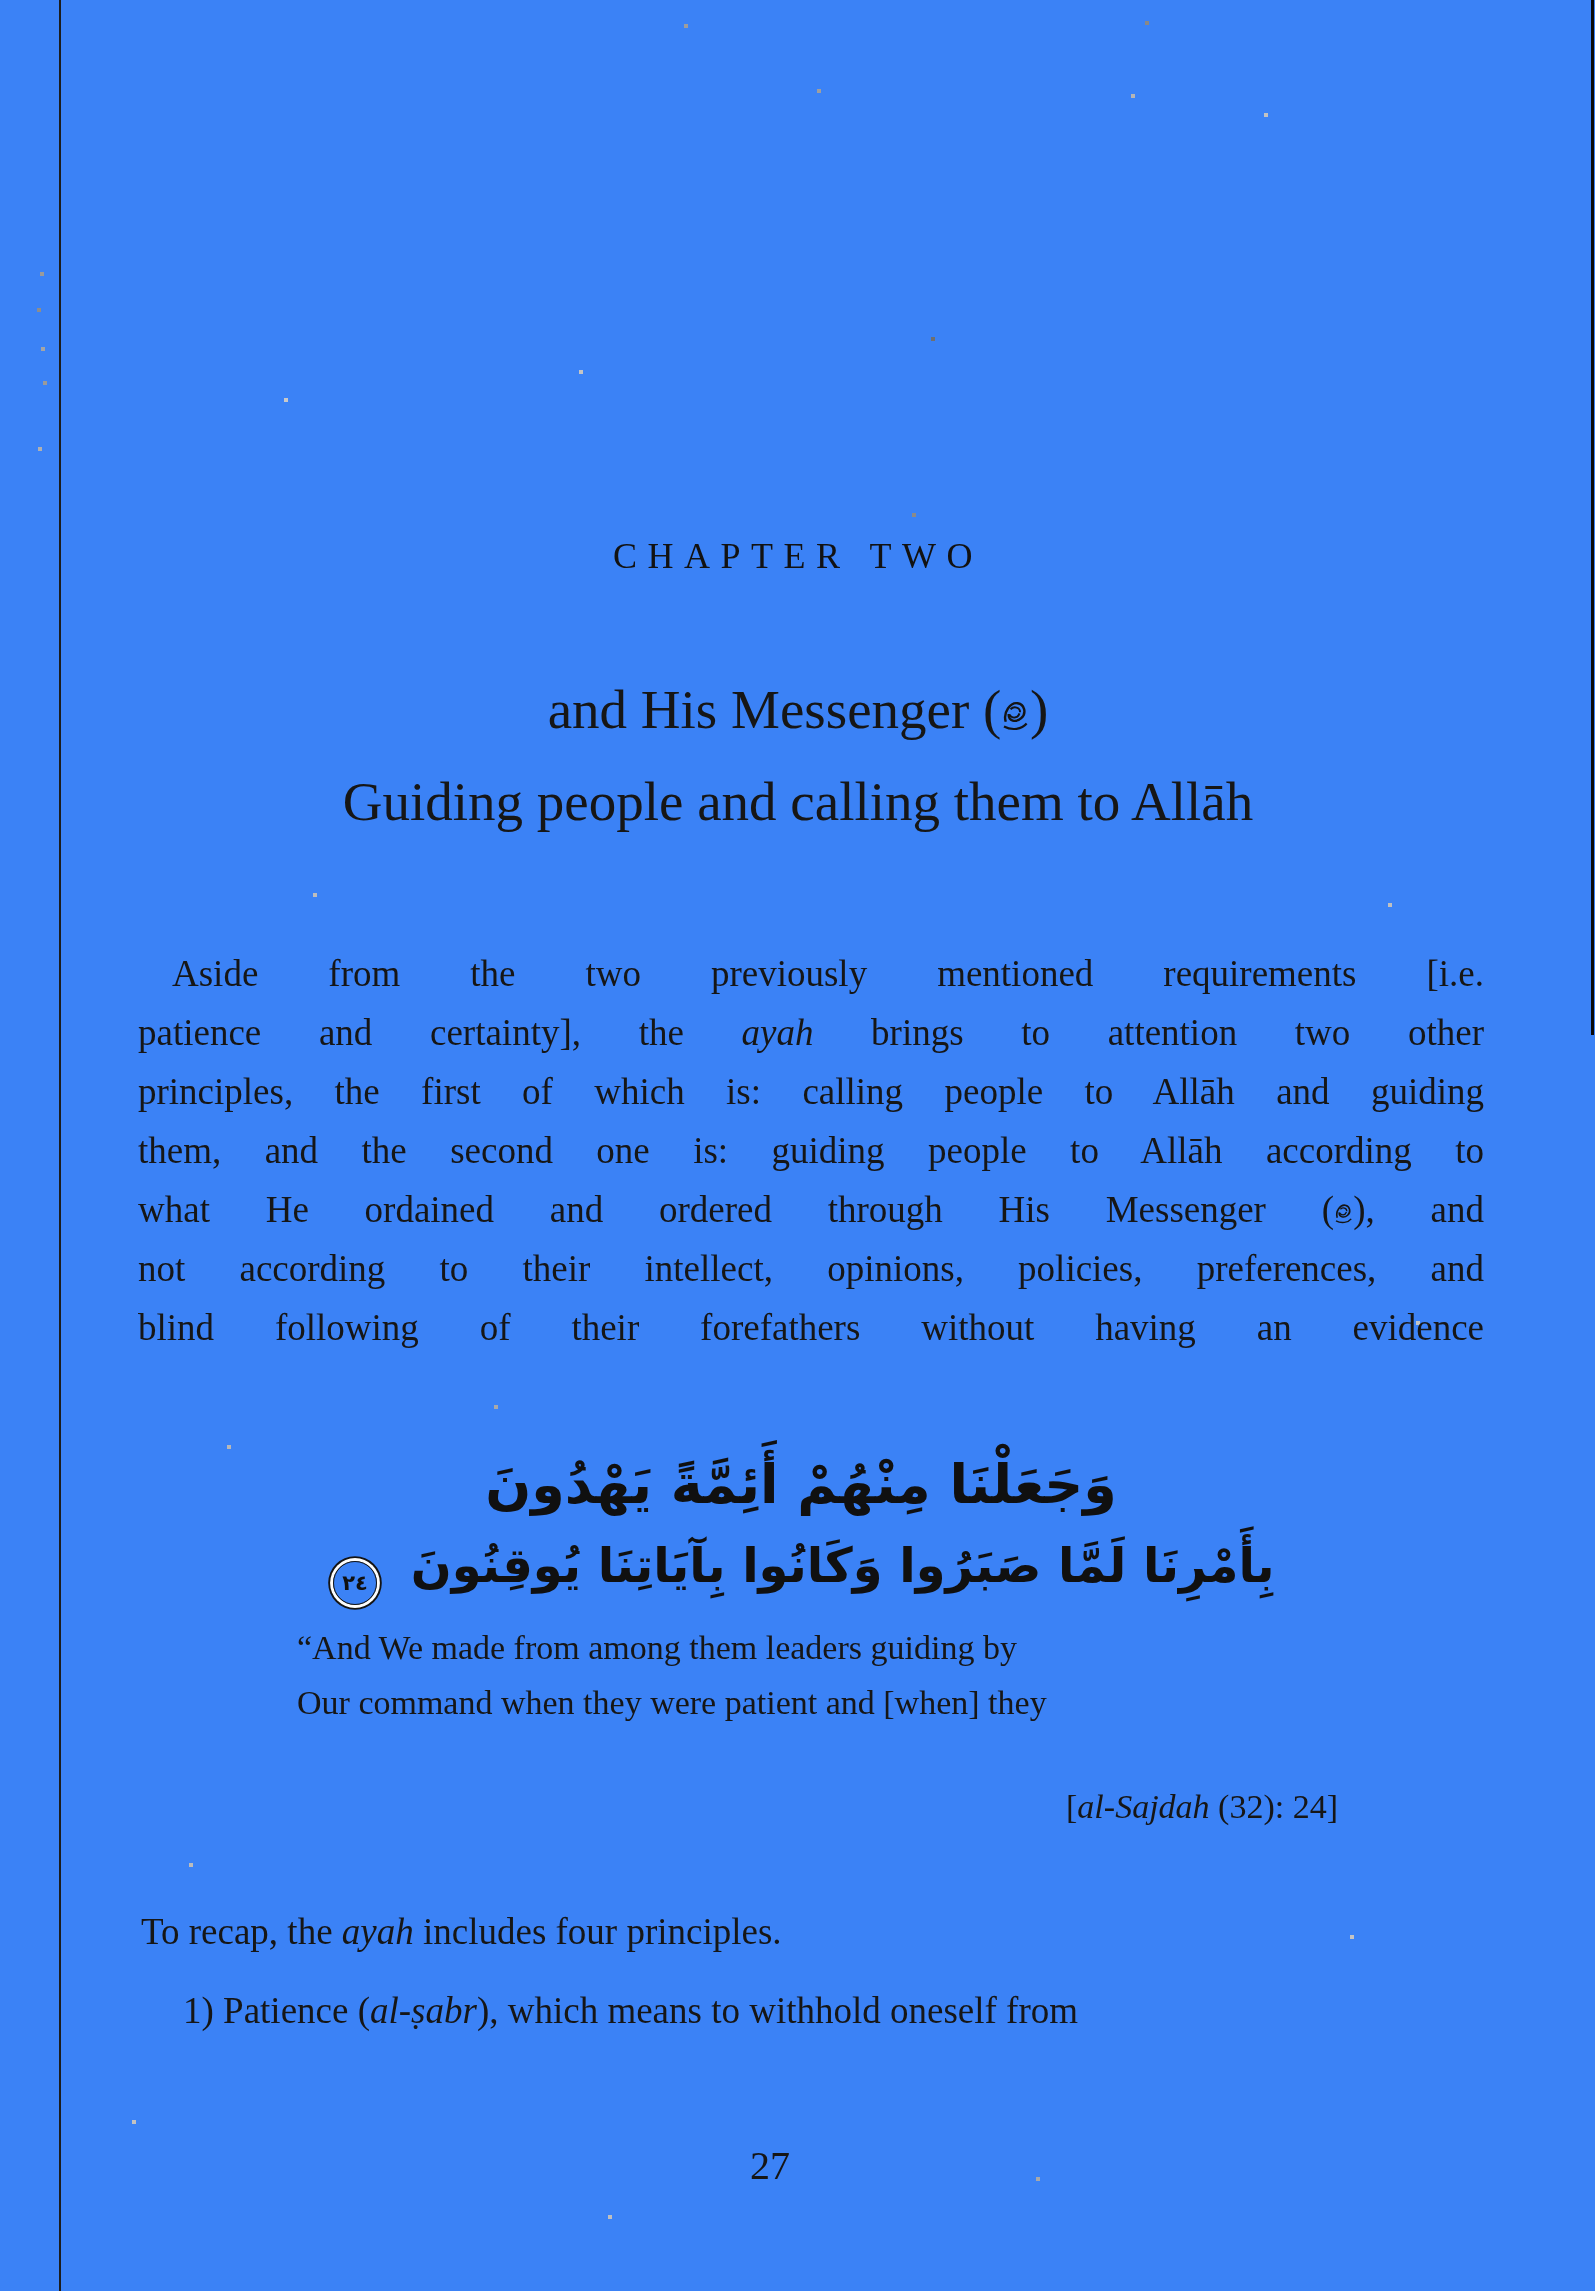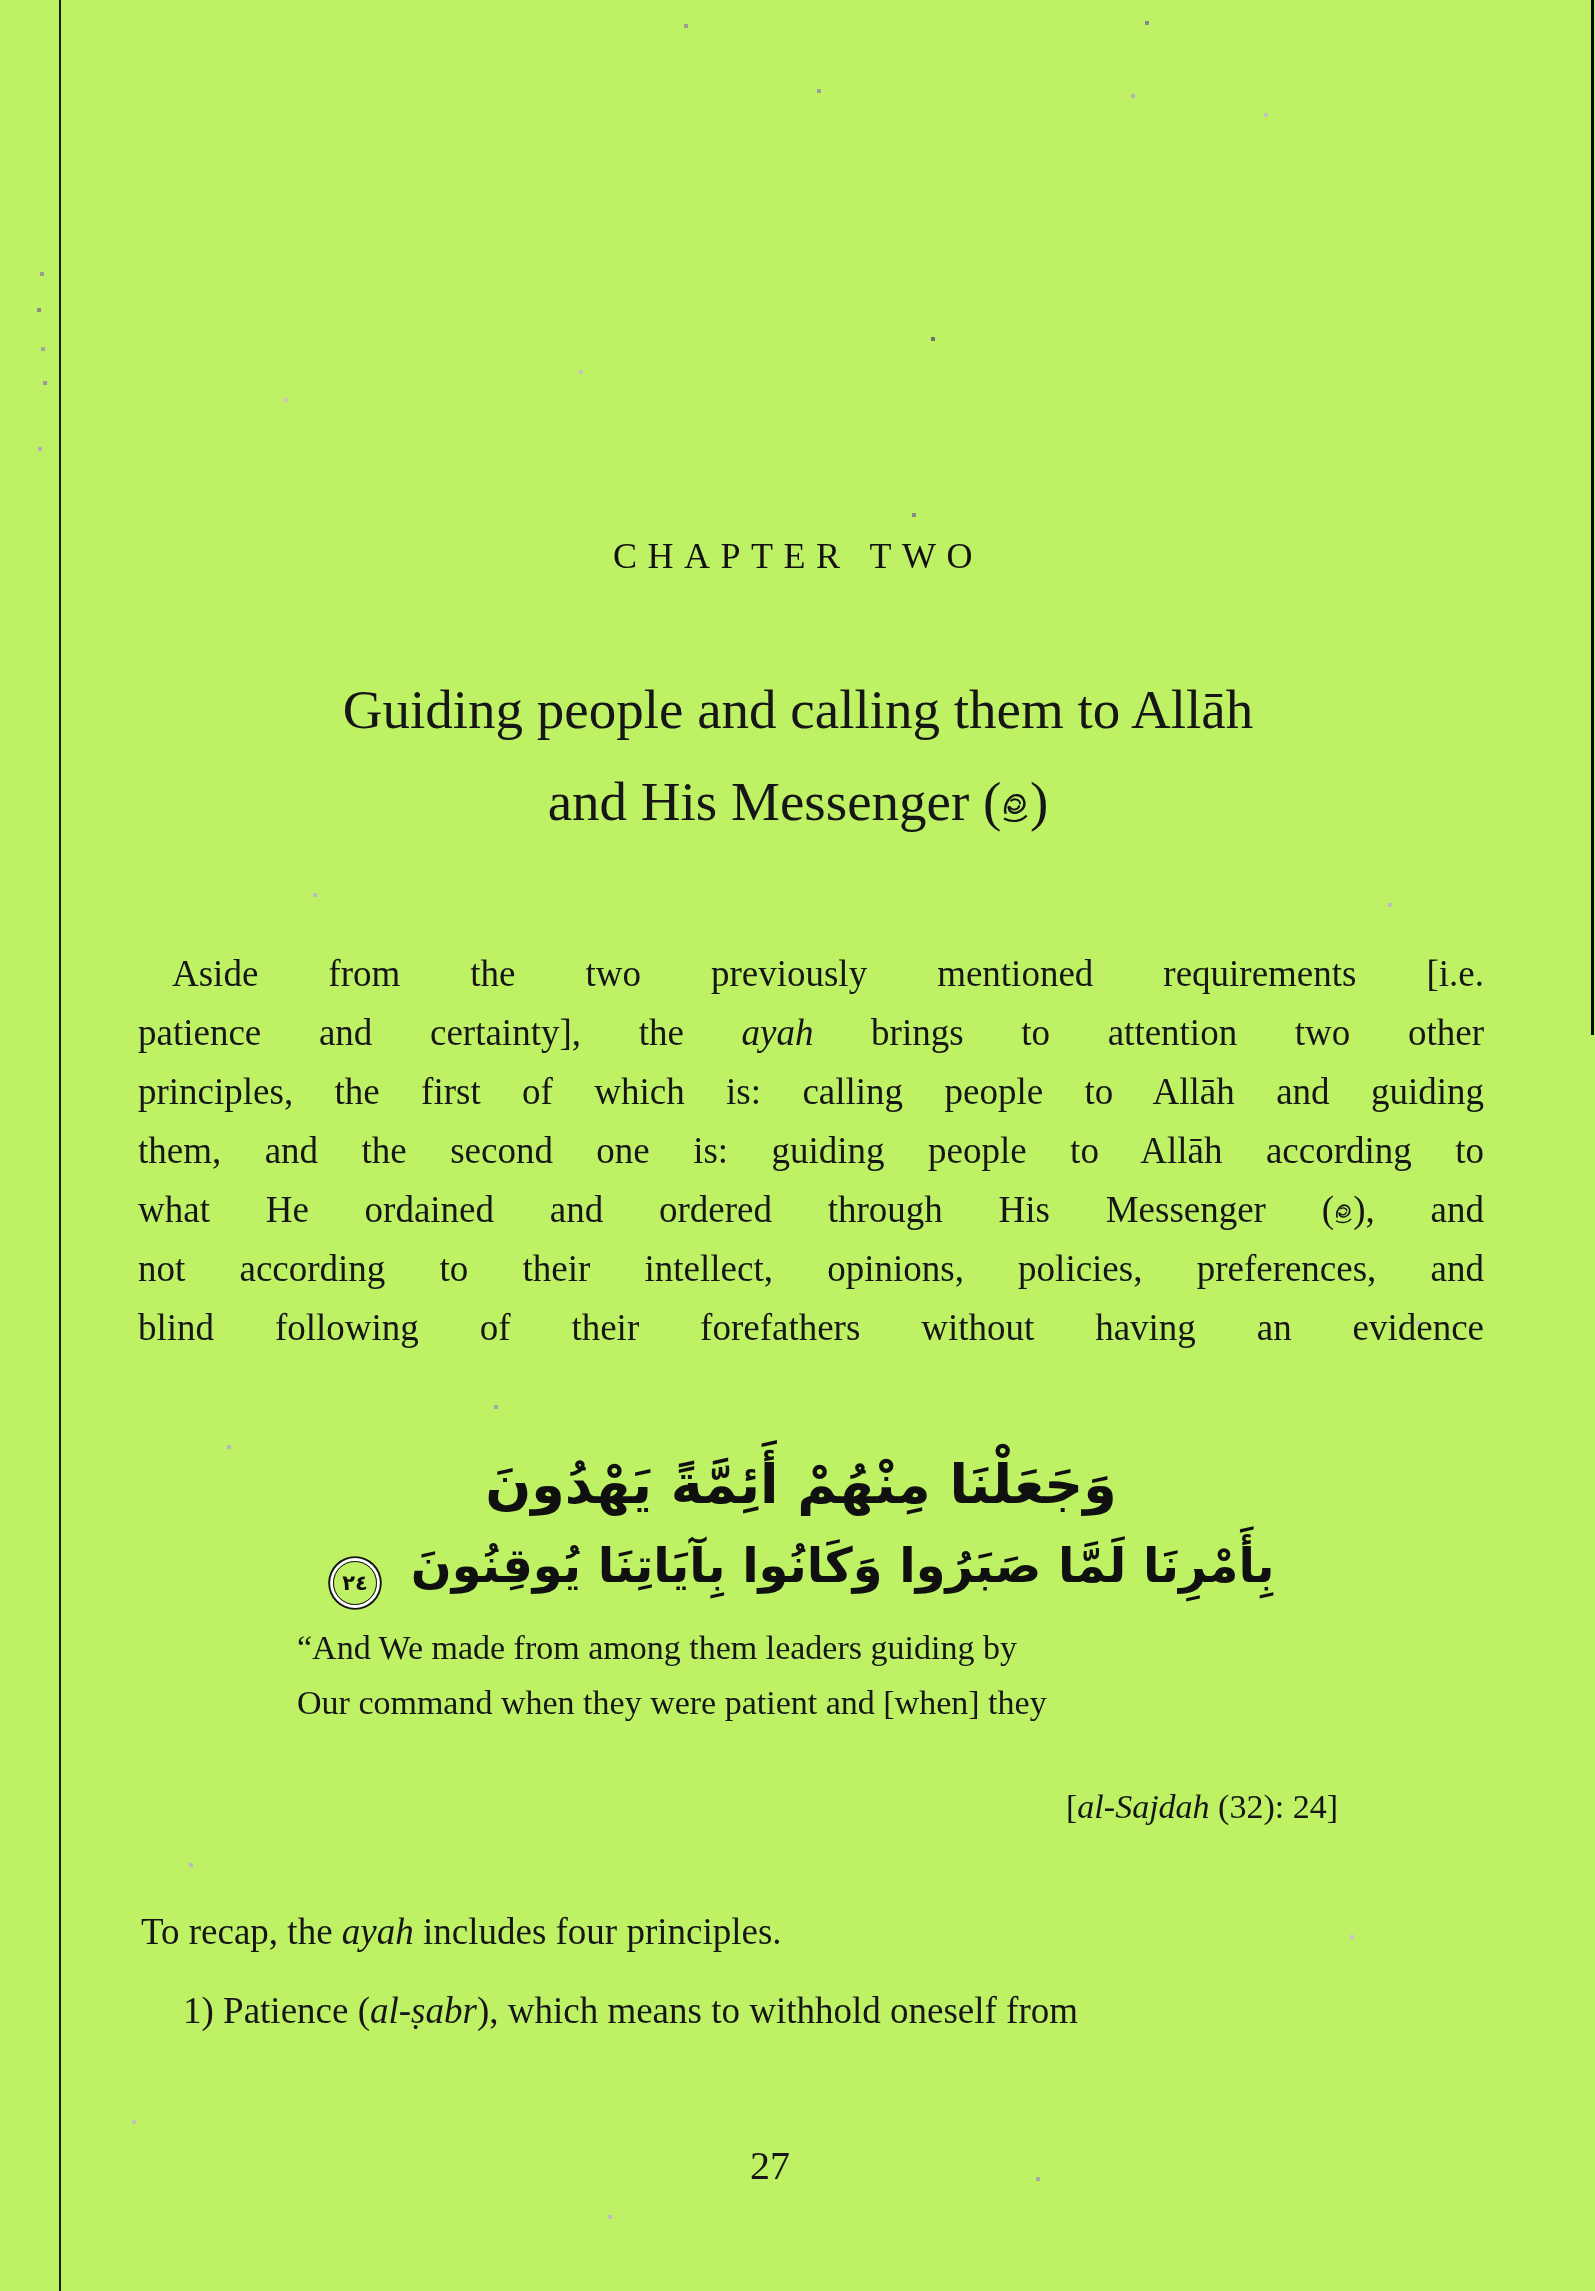--- a/index.html
+++ b/index.html
@@ -1,21 +1,21 @@
 <!DOCTYPE html>
 <html style="font-size:15px"><head>
 <meta charset="utf-8">
 <style>
   html, body { margin: 0; padding: 0; background: #e8e8e6; }
   .page {
     position: relative;
     width: 1596px;
     height: 2291px;
     margin: 0 auto;
-    background: #bef264;
+    background: #3b82f6;
     color: #161616;
     font-family: "Liberation Serif", "DejaVu Serif", serif;
     overflow: hidden;
   }
   .edge-left {
     position: absolute; left: 59px; top: 0; bottom: 0; width: 1.9px;
     background: #1c1c1c;
   }
   .edge-right {
     position: absolute; left: 1591px; top: 0; height: 1035px; width: 2.9px;
@@ -86,26 +86,26 @@
 <body>
 
 <div class="page">
   <div class="edge-left"></div>
   <div class="edge-right"></div>
   <div class="noise"></div>
 
   <div class="chapter">CHAPTER TWO</div>
 
   <h1 class="title">
-    <span class="tline">Guiding people and calling them to Allāh</span>
     <span class="tline"><span>and His Messenger (</span><span class="salawat"><svg viewBox="0 0 24 28" xmlns="http://www.w3.org/2000/svg">
             <path d="M4 20 C1.5 12 8 3.5 14 4.5 C20 5.5 21.5 13 17 17 C12.5 21 6 19.5 6.5 13.5" fill="none" stroke="#141414" stroke-width="2"></path>
             <path d="M8 9.5 C11 6.5 16 8 16 12 M7 14 C9 17.5 14 17.5 15.5 13" fill="none" stroke="#141414" stroke-width="1.6"></path>
             <path d="M2.5 24 C9 27.5 17.5 26.5 21.5 21.5" fill="none" stroke="#141414" stroke-width="1.8"></path>
           </svg></span><span>)</span></span>
+    <span class="tline">Guiding people and calling them to Allāh</span>
   </h1>
 
   <div class="para">
     <div class="line just indent"><span>Aside from the two previously mentioned requirements [i.e.</span></div>
     <div class="line just"><span>patience and certainty], the </span><span class="it">ayah</span><span> brings to attention two other</span></div>
     <div class="line just"><span>principles, the first of which is: calling people to Allāh and guiding</span></div>
     <div class="line just"><span>them, and the second one is: guiding people to Allāh according to</span></div>
     <div class="line just"><span>what He ordained and ordered through His Messenger (</span><span class="salawat"><svg viewBox="0 0 24 28" xmlns="http://www.w3.org/2000/svg">
             <path d="M4 20 C1.5 12 8 3.5 14 4.5 C20 5.5 21.5 13 17 17 C12.5 21 6 19.5 6.5 13.5" fill="none" stroke="#141414" stroke-width="2"></path>
             <path d="M8 9.5 C11 6.5 16 8 16 12 M7 14 C9 17.5 14 17.5 15.5 13" fill="none" stroke="#141414" stroke-width="1.6"></path>

